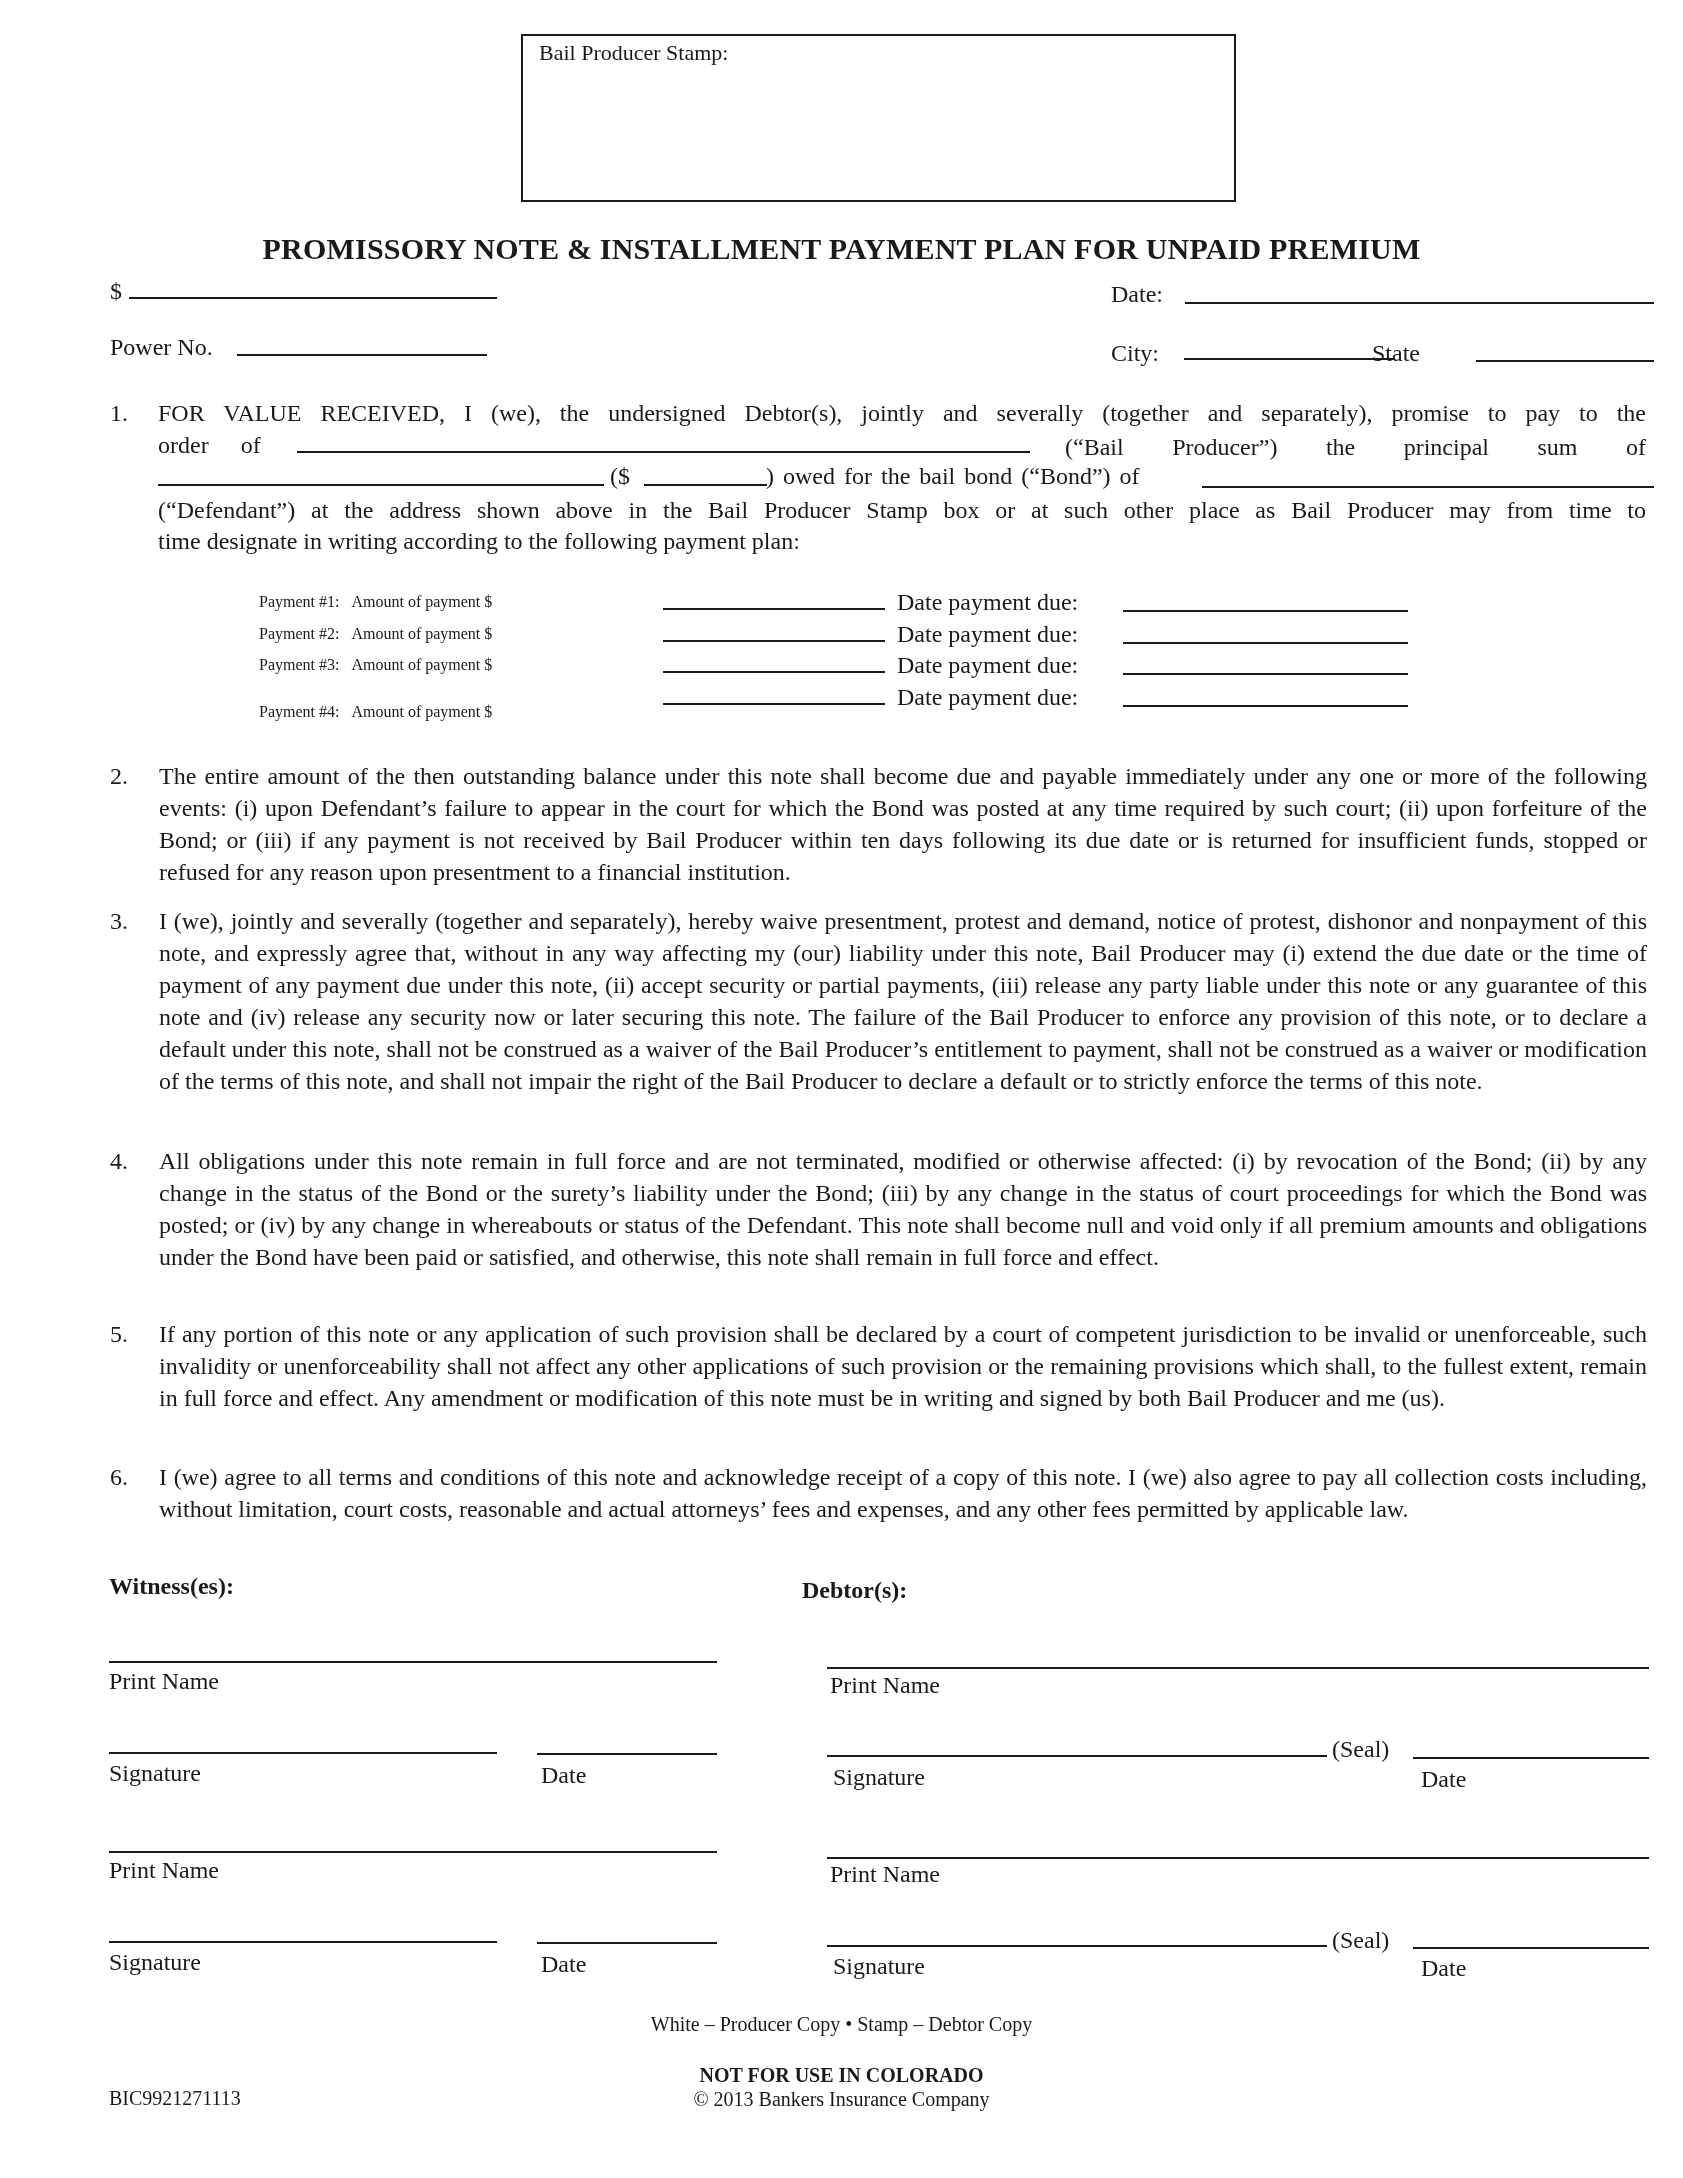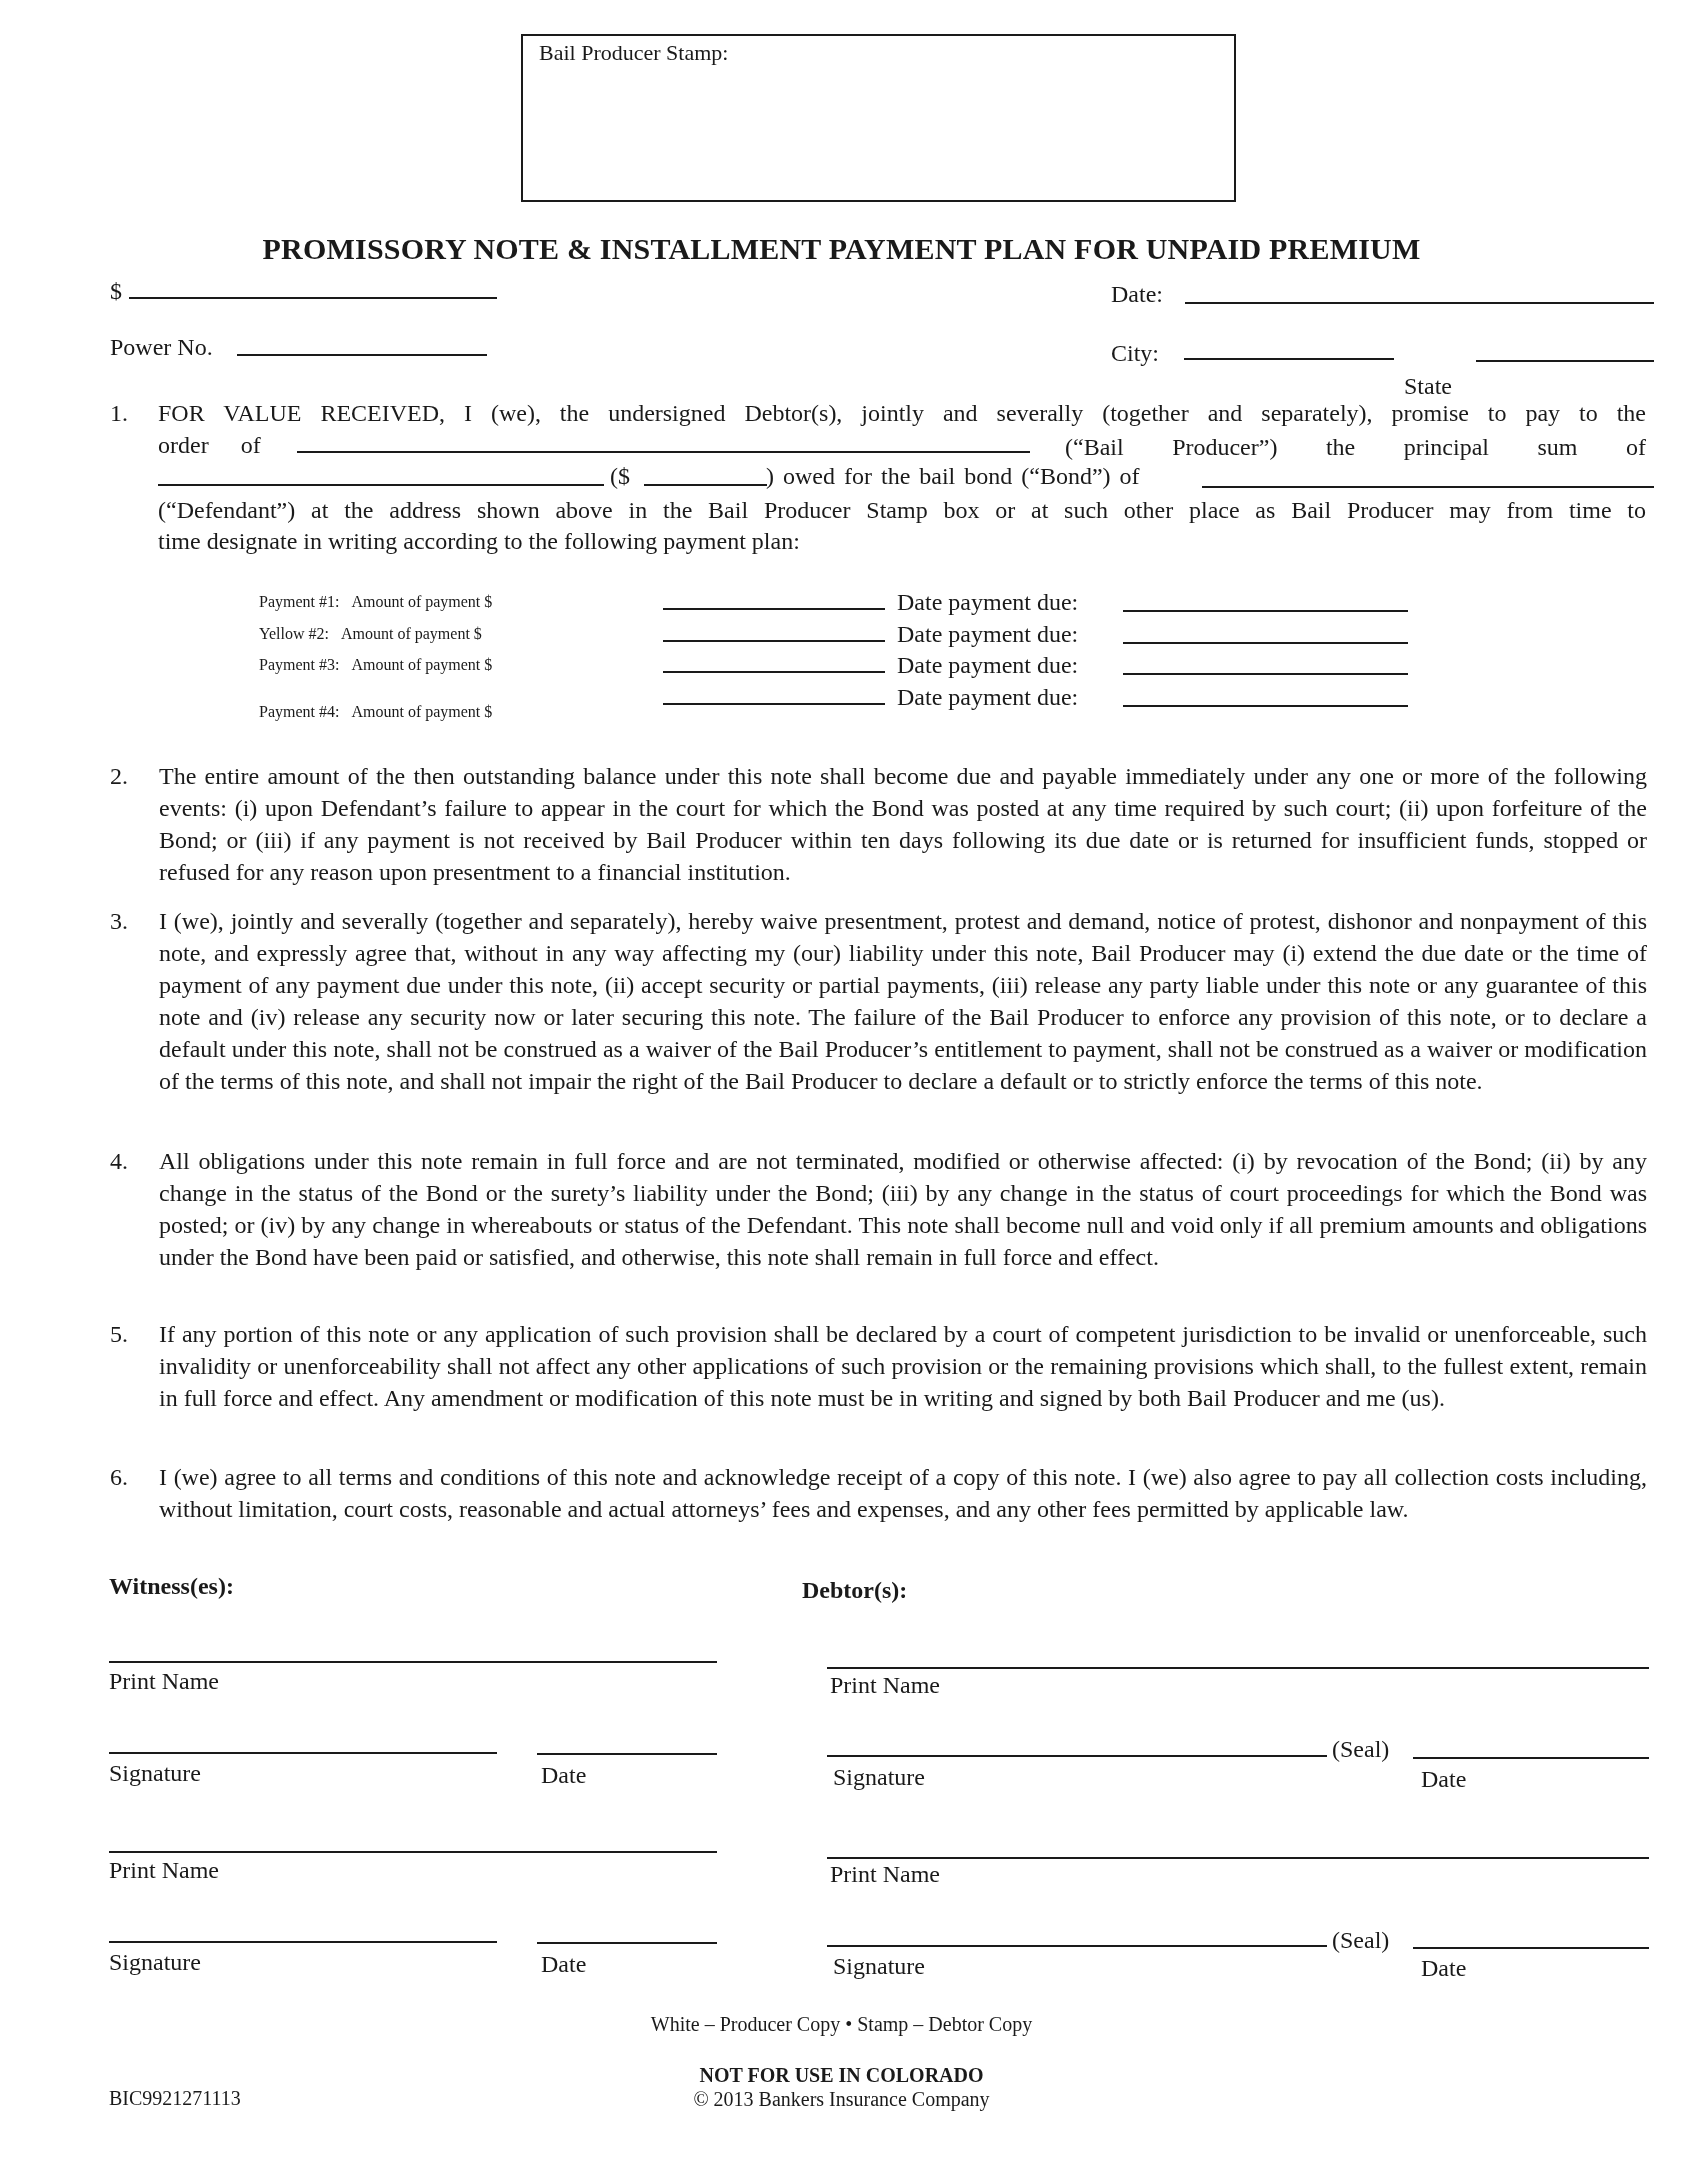--- a/index.html
+++ b/index.html
@@ -42,21 +42,21 @@
 
 <span class="abs txt" style="left:110px; top:331px;">Power No.</span>
 <div class="line" style="left:237px; top:354px; width:250px;">
     <span class="abs txt" style="left:6px; top:-30px;"></span>
   </div>
 
 <span class="abs txt" style="left:1111px; top:337px;">City:</span>
 <div class="line" style="left:1184px; top:358px; width:210px;">
     <span class="abs txt" style="left:6px; top:-30px;"></span>
   </div>
-<span class="abs txt" style="left:1404px; top:337px;margin-top:33px;">State</span>
+<span class="abs txt" style="left:1372px; top:337px;">State</span>
 <div class="line" style="left:1476px; top:360px; width:178px;">
     <span class="abs txt" style="left:6px; top:-30px;"></span>
   </div>
 
 <div>
   <span class="abs txt" style="left:110px; top:397px;">1.</span>
   <div class="abs txt" style="left:158px; top:397px; width:1488px; text-align:justify; text-align-last:justify;">FOR VALUE RECEIVED, I (we), the undersigned Debtor(s), jointly and severally (together and separately), promise to pay to the</div>
 
   <span class="abs txt" style="left:158px; top:429px; word-spacing:26px;">order of</span>
   <div class="line" style="left:297px; top:451px; width:733px;"></div>
@@ -75,21 +75,21 @@
 <div>
   <div class="pay-row" style="top:586px;">
     <span>Payment #1:</span>
     <span style="margin-left:8px;">Amount of payment $</span>
   </div>
   <div class="line" style="left:663px; top:608px; width:222px;"></div>
   <span class="abs txt" style="left:897px; top:586px;">Date payment due:</span>
   <div class="line" style="left:1123px; top:610px; width:285px;"></div>
 
   <div class="pay-row" style="top:618px;">
-    <span>Yellow #2:</span>
+    <span>Payment #2:</span>
     <span style="margin-left:8px;">Amount of payment $</span>
   </div>
   <div class="line" style="left:663px; top:640px; width:222px;"></div>
   <span class="abs txt" style="left:897px; top:618px;">Date payment due:</span>
   <div class="line" style="left:1123px; top:642px; width:285px;"></div>
 
   <div class="pay-row" style="top:649px;">
     <span>Payment #3:</span>
     <span style="margin-left:8px;">Amount of payment $</span>
   </div>

